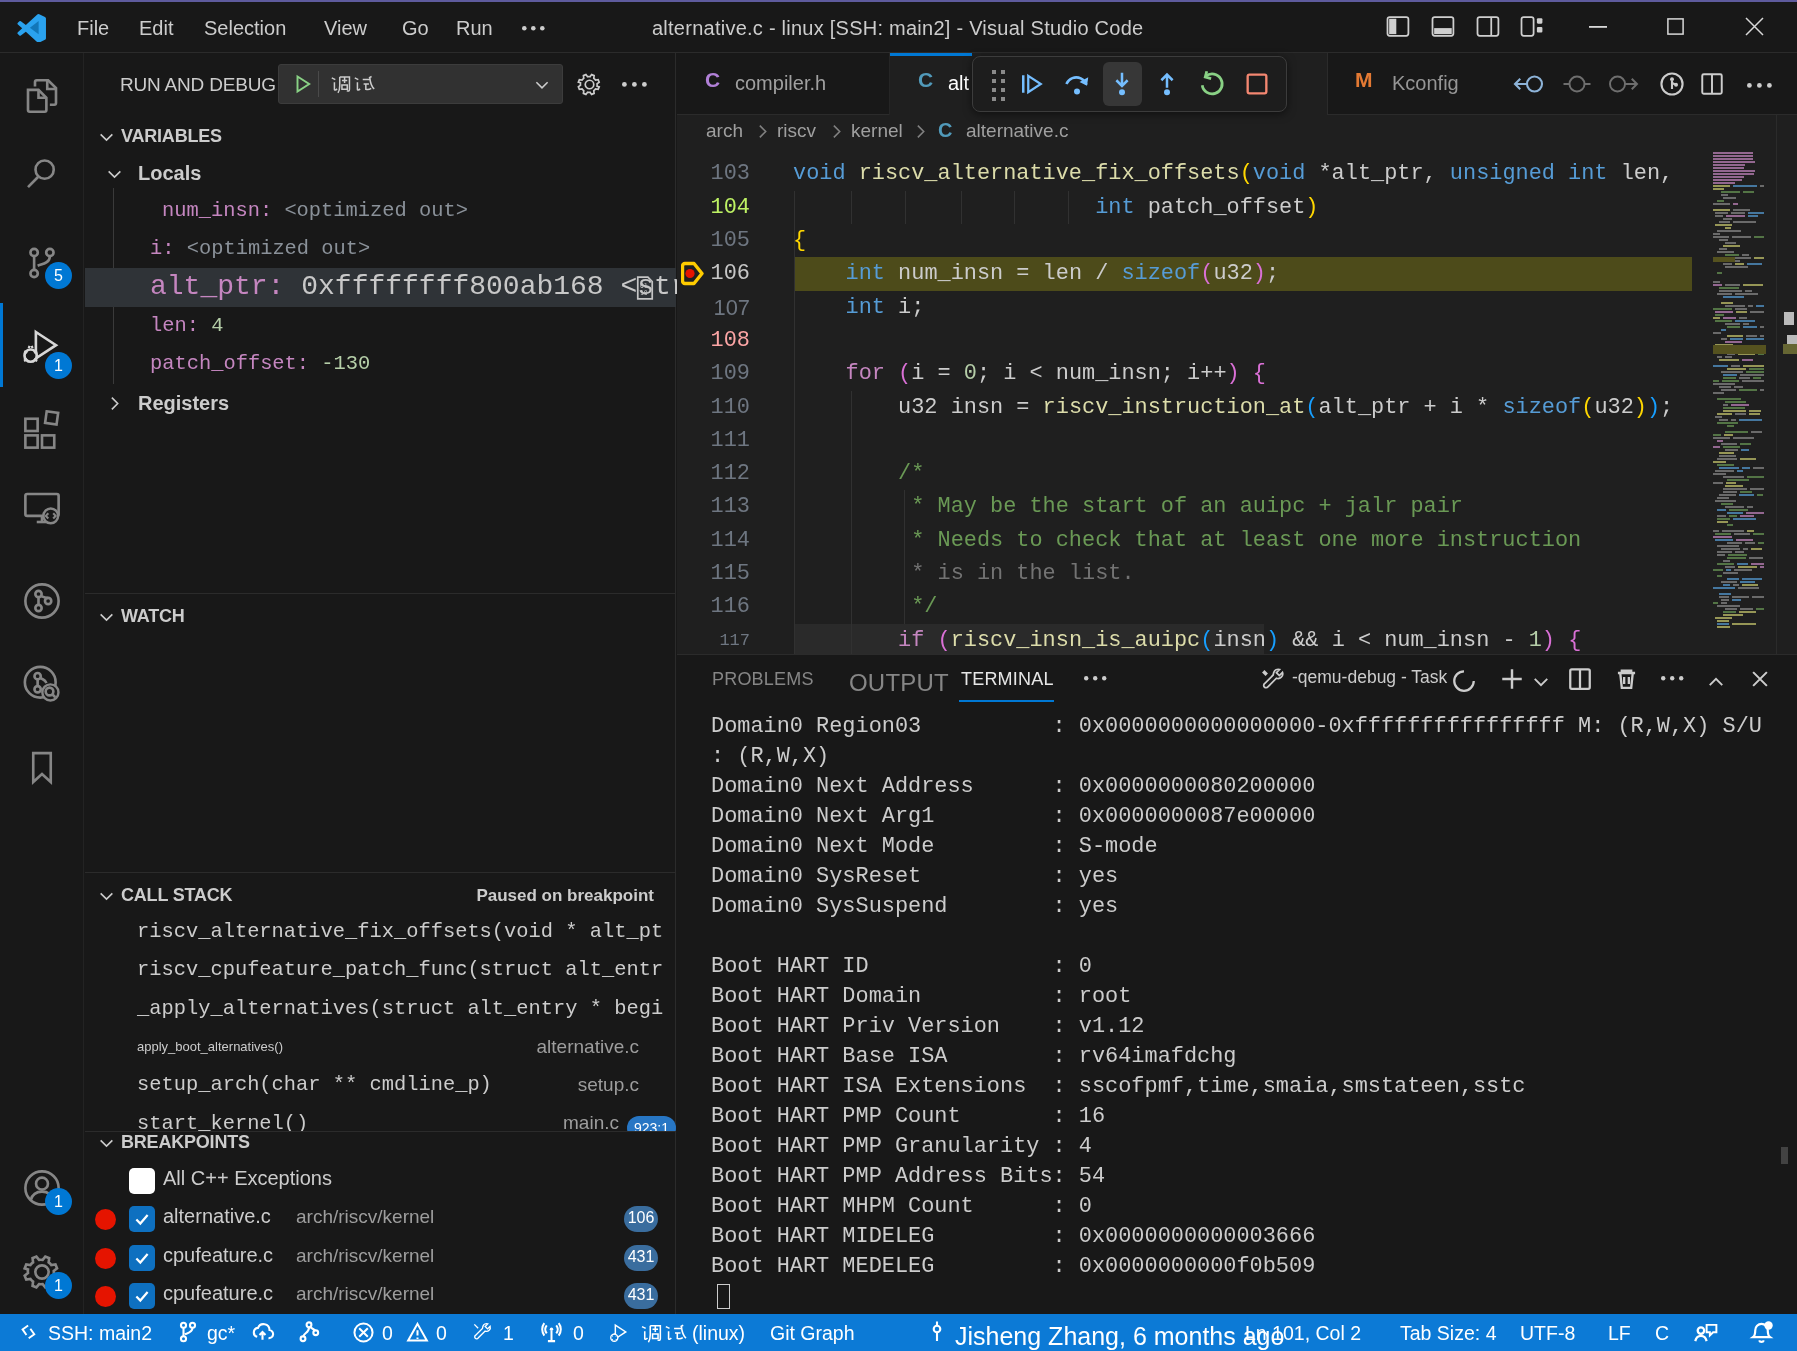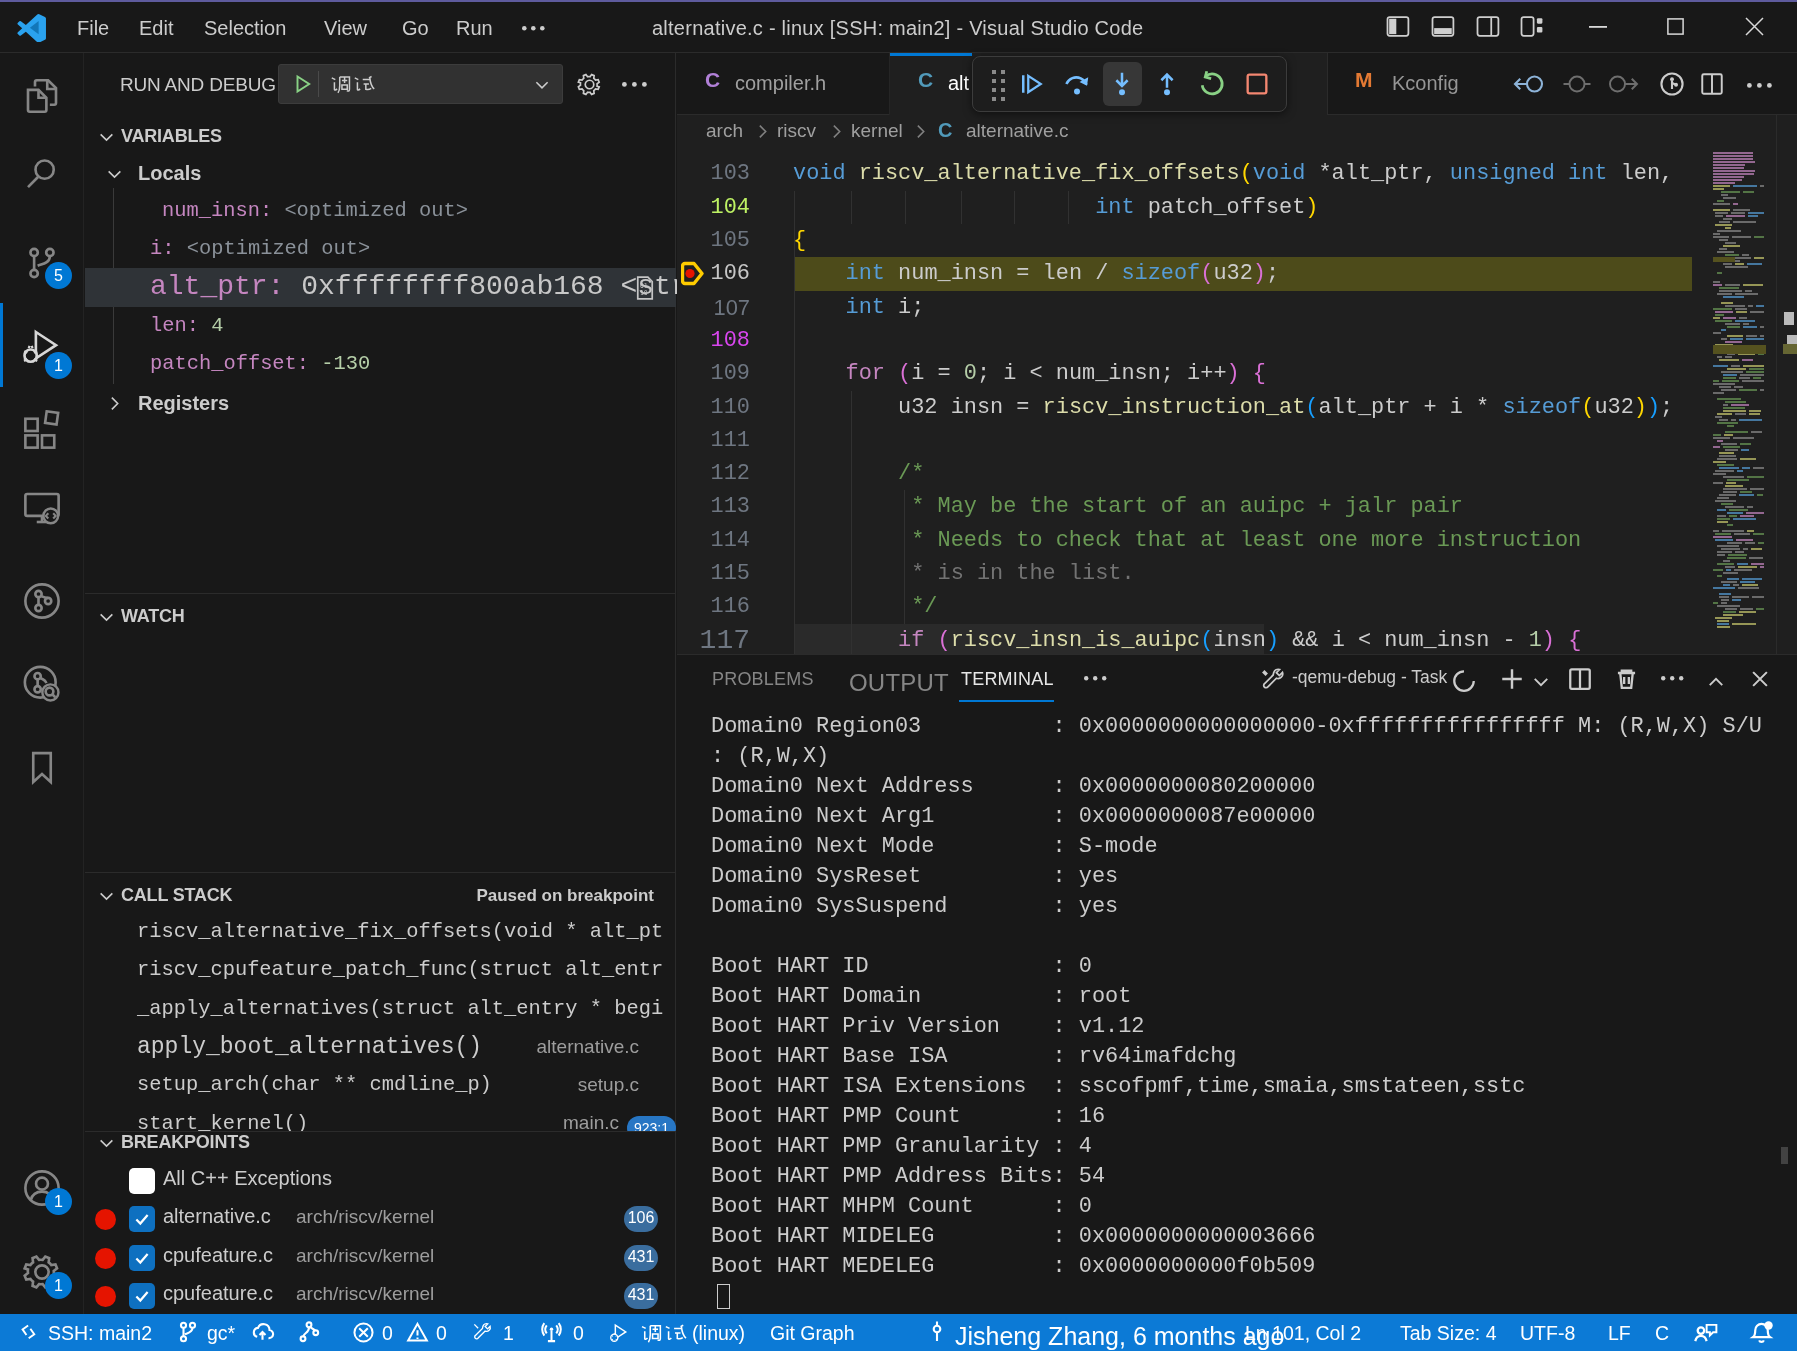--- a/index.html
+++ b/index.html
@@ -177,21 +177,21 @@
 <div style="position:absolute;left:85px;top:872px;width:591px;height:1px;background:#2b2b2b"></div>
 <svg class="a" style="left:98px;top:888px" width="17" height="17" viewBox="0 0 16 16">
     <path d="M2.5 5 8 10.5 13.5 5" fill="none" stroke="#cccccc" stroke-width="1.5"></path>
   </svg>
 <div style="position:absolute;left:121px;top:885px;font-size:18px;font-weight:700;color:#cccccc;letter-spacing:-.2px">CALL STACK</div>
 <div style="position:absolute;left:454px;top:886px;width:200px;text-align:right;font-size:17px;font-weight:700;color:#cccccc">Paused on breakpoint</div>
 <div style="position:absolute;left:85px;top:905px;width:591px;height:226px;overflow:hidden">
     <div style="position:absolute;left:52px;top:8.0px;height:38px;line-height:38px;font-size:20.4px;font-family:'Liberation Mono',monospace;white-space:pre;color:#cccccc">riscv_alternative_fix_offsets(void * alt_pt</div>
     <div style="position:absolute;left:52px;top:46.3px;height:38px;line-height:38px;font-size:20.4px;font-family:'Liberation Mono',monospace;white-space:pre;color:#cccccc">riscv_cpufeature_patch_func(struct alt_entr</div>
     <div style="position:absolute;left:52px;top:84.7px;height:38px;line-height:38px;font-size:20.4px;font-family:'Liberation Mono',monospace;white-space:pre;color:#cccccc">_apply_alternatives(struct alt_entry * begi</div>
-    <div style="position:absolute;left:52px;top:123.0px;height:38px;line-height:38px;font-size:23px;font-family:Liberation Mono, monospace;white-space:pre;color:#cccccc">apply_boot_alternatives()</div>
+    <div style="position:absolute;left:52px;top:123.0px;height:38px;line-height:38px;font-size:13px;font-family:Liberation Sans, sans-serif;white-space:pre;color:#cccccc">apply_boot_alternatives()</div>
     <div style="position:absolute;left:52px;top:161.3px;height:38px;line-height:38px;font-size:20.4px;font-family:'Liberation Mono',monospace;white-space:pre;color:#cccccc">setup_arch(char ** cmdline_p)</div>
     <div style="position:absolute;left:52px;top:199.6px;height:38px;line-height:38px;font-size:20.4px;font-family:'Liberation Mono',monospace;white-space:pre;color:#cccccc">start_kernel()</div>
     <div style="position:absolute;left:434px;top:131px;width:120px;text-align:right;font-size:19px;color:#9d9d9d">alternative.c</div>
     <div style="position:absolute;left:434px;top:169px;width:120px;text-align:right;font-size:19px;color:#9d9d9d">setup.c</div>
     <div style="position:absolute;left:434px;top:207px;width:100px;text-align:right;font-size:19px;color:#9d9d9d">main.c</div>
     <div style="position:absolute;left:542px;top:211px;width:49px;height:24px;background:#2776c4;border-radius:12px;color:#fff;font-size:14px;text-align:center;line-height:24px">923:1</div>
   </div>
 <div style="position:absolute;left:85px;top:1131px;width:591px;height:1px;background:#2b2b2b"></div>
 <svg class="a" style="left:98px;top:1135px" width="17" height="17" viewBox="0 0 16 16">
     <path d="M2.5 5 8 10.5 13.5 5" fill="none" stroke="#cccccc" stroke-width="1.5"></path>
@@ -289,30 +289,30 @@
 <div style="position:absolute;left:1014px;top:190.7px;width:1px;height:33.30000000000001px;background:#313131"></div>
 <div style="position:absolute;left:1068px;top:190.7px;width:1px;height:33.30000000000001px;background:#313131"></div>
 <div style="position:absolute;left:794px;top:224.0px;width:1px;height:431.0px;background:#313131"></div>
 <div style="position:absolute;left:851px;top:390.5px;width:1px;height:264.5px;background:#313131"></div>
 <div style="position:absolute;left:904px;top:490.4px;width:1px;height:133.19999999999993px;background:#313131"></div>
 <div style="position:absolute;left:677px;top:157.4px;width:73px;text-align:right;height:33.3px;line-height:33.3px;font-family:'Liberation Mono',monospace;font-size:21.9px;color:#6e7681">103</div>
 <div style="position:absolute;left:677px;top:190.7px;width:73px;text-align:right;height:33.3px;line-height:33.3px;font-family:'Liberation Mono',monospace;font-size:21.9px;color:#bef264">104</div>
 <div style="position:absolute;left:677px;top:224.0px;width:73px;text-align:right;height:33.3px;line-height:33.3px;font-family:'Liberation Mono',monospace;font-size:21.9px;color:#6e7681">105</div>
 <div style="position:absolute;left:677px;top:257.3px;width:73px;text-align:right;height:33.3px;line-height:33.3px;font-family:'Liberation Mono',monospace;font-size:21.9px;color:#c6c6c6">106</div>
 <div style="position:absolute;left:677px;top:290.6px;width:73px;text-align:right;height:33.3px;line-height:33.3px;font-family:Liberation Sans, sans-serif;font-size:21.9px;color:#6e7681">107</div>
-<div style="position:absolute;left:677px;top:323.9px;width:73px;text-align:right;height:33.3px;line-height:33.3px;font-family:'Liberation Mono',monospace;font-size:21.9px;color:#d946ef">108</div>
+<div style="position:absolute;left:677px;top:323.9px;width:73px;text-align:right;height:33.3px;line-height:33.3px;font-family:'Liberation Mono',monospace;font-size:21.9px;color:#fca5a5">108</div>
 <div style="position:absolute;left:677px;top:357.2px;width:73px;text-align:right;height:33.3px;line-height:33.3px;font-family:'Liberation Mono',monospace;font-size:21.9px;color:#6e7681">109</div>
 <div style="position:absolute;left:677px;top:390.5px;width:73px;text-align:right;height:33.3px;line-height:33.3px;font-family:'Liberation Mono',monospace;font-size:21.9px;color:#6e7681">110</div>
 <div style="position:absolute;left:677px;top:423.8px;width:73px;text-align:right;height:33.3px;line-height:33.3px;font-family:'Liberation Mono',monospace;font-size:21.9px;color:#6e7681">111</div>
 <div style="position:absolute;left:677px;top:457.1px;width:73px;text-align:right;height:33.3px;line-height:33.3px;font-family:'Liberation Mono',monospace;font-size:21.9px;color:#6e7681">112</div>
 <div style="position:absolute;left:677px;top:490.4px;width:73px;text-align:right;height:33.3px;line-height:33.3px;font-family:'Liberation Mono',monospace;font-size:21.9px;color:#6e7681">113</div>
 <div style="position:absolute;left:677px;top:523.7px;width:73px;text-align:right;height:33.3px;line-height:33.3px;font-family:'Liberation Mono',monospace;font-size:21.9px;color:#6e7681">114</div>
 <div style="position:absolute;left:677px;top:557.0px;width:73px;text-align:right;height:33.3px;line-height:33.3px;font-family:'Liberation Mono',monospace;font-size:21.9px;color:#6e7681">115</div>
 <div style="position:absolute;left:677px;top:590.3px;width:73px;text-align:right;height:33.3px;line-height:33.3px;font-family:'Liberation Mono',monospace;font-size:21.9px;color:#6e7681">116</div>
-<div style="position:absolute;left:677px;top:623.6px;width:73px;text-align:right;height:33.3px;line-height:33.3px;font-family:'Liberation Mono',monospace;font-size:28px;color:#6e7681">117</div>
+<div style="position:absolute;left:677px;top:623.6px;width:73px;text-align:right;height:33.3px;line-height:33.3px;font-family:'Liberation Mono',monospace;font-size:17px;color:#6e7681">117</div>
 <svg class="a" style="left:681px;top:260px" width="25" height="27" viewBox="0 0 25 27">
 <path d="M4 3.5 h9 l8 10 -8 10 h-9 a2.5 2.5 0 0 1 -2.5 -2.5 v-15 a2.5 2.5 0 0 1 2.5 -2.5z" fill="none" stroke="#ffcc00" stroke-width="3.4" stroke-linejoin="round"></path>
 <circle cx="9" cy="13.5" r="4.6" fill="#e51400"></circle>
   </svg>
 <div style="position:absolute;left:793px;top:157.4px;height:33.3px;line-height:33.3px;font-family:'Liberation Mono',monospace;font-size:21.9px;white-space:pre;color:#cccccc"><span style="color:#569cd6">void</span> <span style="color:#dcdcaa">riscv_alternative_fix_offsets</span><span style="color:#ffd700">(</span><span style="color:#569cd6">void</span> *alt_ptr, <span style="color:#569cd6">unsigned</span> <span style="color:#569cd6">int</span> len,</div>
 <div style="position:absolute;left:793px;top:190.7px;height:33.3px;line-height:33.3px;font-family:'Liberation Mono',monospace;font-size:21.9px;white-space:pre;color:#cccccc">                       <span style="color:#569cd6">int</span> patch_offset<span style="color:#ffd700">)</span></div>
 <div style="position:absolute;left:793px;top:224.0px;height:33.3px;line-height:33.3px;font-family:'Liberation Mono',monospace;font-size:21.9px;white-space:pre;color:#cccccc"><span style="color:#ffd700">{</span></div>
 <div style="position:absolute;left:793px;top:257.3px;height:33.3px;line-height:33.3px;font-family:'Liberation Mono',monospace;font-size:21.9px;white-space:pre;color:#cccccc">    <span style="color:#569cd6">int</span> num_insn = len / <span style="color:#569cd6">sizeof</span><span style="color:#da70d6">(</span>u32<span style="color:#da70d6">)</span>;</div>
 <div style="position:absolute;left:793px;top:290.6px;height:33.3px;line-height:33.3px;font-family:'Liberation Mono',monospace;font-size:21.9px;white-space:pre;color:#cccccc">    <span style="color:#569cd6">int</span> i;</div>
 <div style="position:absolute;left:793px;top:357.2px;height:33.3px;line-height:33.3px;font-family:'Liberation Mono',monospace;font-size:21.9px;white-space:pre;color:#cccccc">    <span style="color:#c586c0">for</span> <span style="color:#da70d6">(</span>i = <span style="color:#b5cea8">0</span>; i &lt; num_insn; i++<span style="color:#da70d6">)</span> <span style="color:#da70d6">{</span></div>

